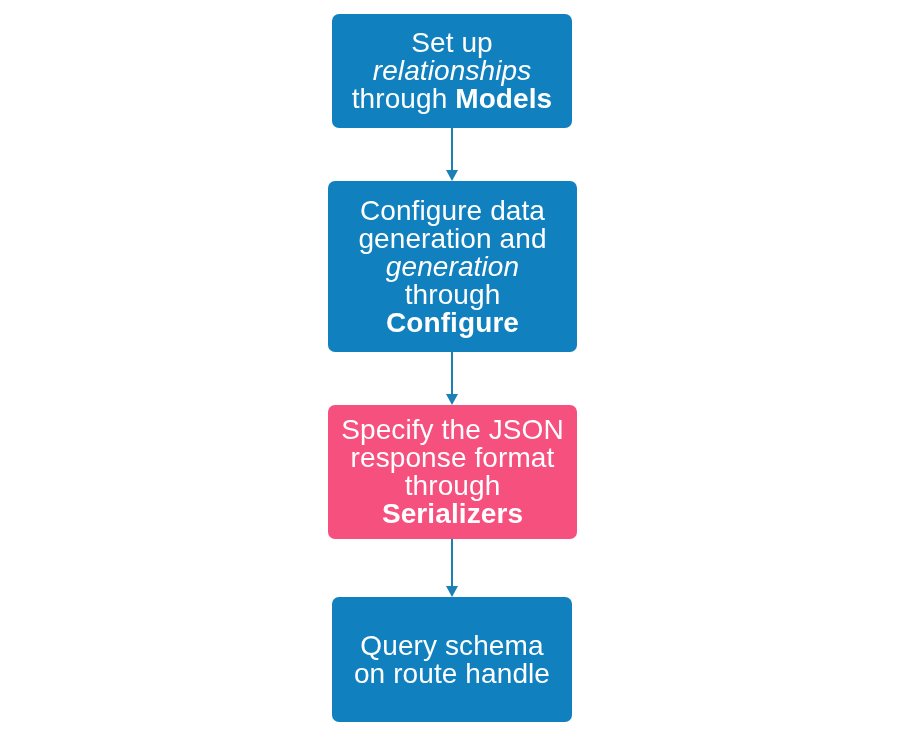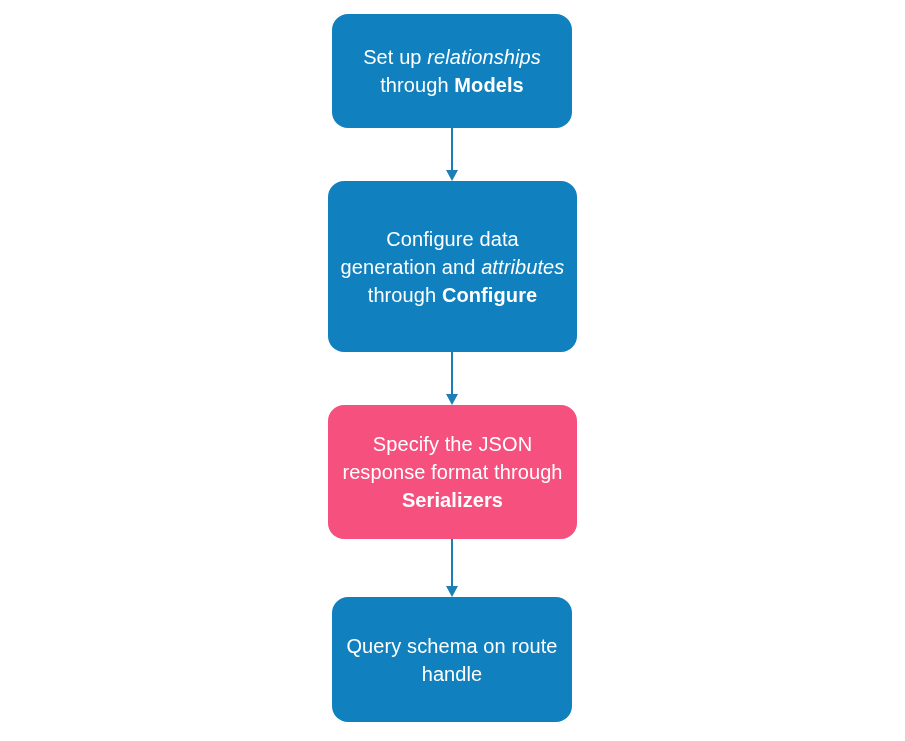--- a/index.html
+++ b/index.html
@@ -13,27 +13,27 @@
   #canvas {
     position: relative;
     width: 905px;
     height: 741px;
     background: #ffffff;
     overflow: hidden;
   }
   .node {
     position: absolute;
     box-sizing: border-box;
-    border-radius: 16px;
+    border-radius: 7px;
     display: flex;
     align-items: center;
     justify-content: center;
     text-align: center;
     color: #ffffff;
-    font-size: 20px;
+    font-size: 28px;
     line-height: 28px;
     letter-spacing: 0.1px;
     padding: 4px 10px;
     user-select: none;
   }
   .node .label {
     display: block;
     width: 100%;
   }
   .node em {
@@ -71,21 +71,21 @@
     <div class="connector" style="left: 438px; top: 539px; width: 28px; height: 58px;">
       <svg width="28" height="58" viewBox="0 0 28 58">
         <line x1="14" y1="0" x2="14" y2="48" stroke="#1c7fb5" stroke-width="2"></line>
         <polygon points="8,47 20,47 14,58" fill="#1c7fb5"></polygon>
       </svg>
     </div>
     <div class="node" style="left: 332px; top: 14px; width: 240px; height: 114px; background: rgb(16, 128, 190); color: rgb(255, 255, 255);">
       <span class="label"><span>Set up </span><em>relationships</em><span> </span><span>through </span><strong>Models</strong></span>
     </div>
     <div class="node" style="left: 328px; top: 181px; width: 249px; height: 171px; background: rgb(16, 128, 190); color: rgb(255, 255, 255);">
-      <span class="label"><span>Configure data generation and </span><em>attributes</em><span> through </span><strong>Configure</strong></span>
+      <span class="label"><span>Configure data generation and </span><em>generation</em><span> through </span><strong>Configure</strong></span>
     </div>
     <div class="node" style="left: 328px; top: 405px; width: 249px; height: 134px; background: rgb(245, 80, 126); color: rgb(255, 255, 255);">
       <span class="label"><span>Specify the JSON response format through </span><strong>Serializers</strong></span>
     </div>
     <div class="node" style="left: 332px; top: 597px; width: 240px; height: 125px; background: rgb(16, 128, 190); color: rgb(255, 255, 255);">
       <span class="label"><span>Query schema on route handle</span></span>
     </div>
   </div>
 
 </body></html>

